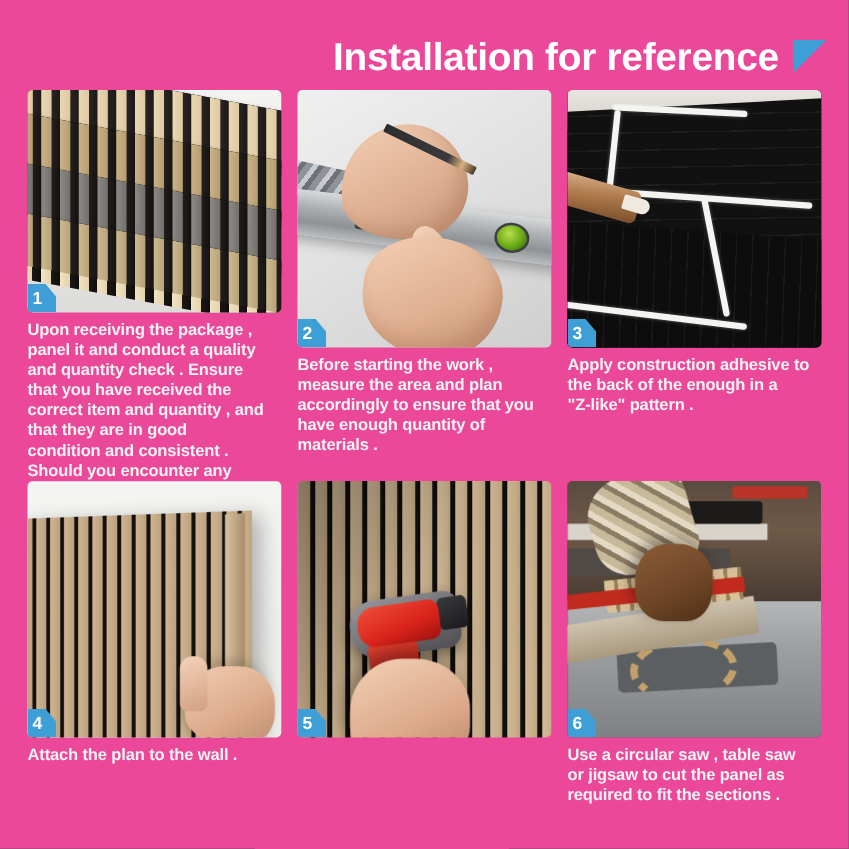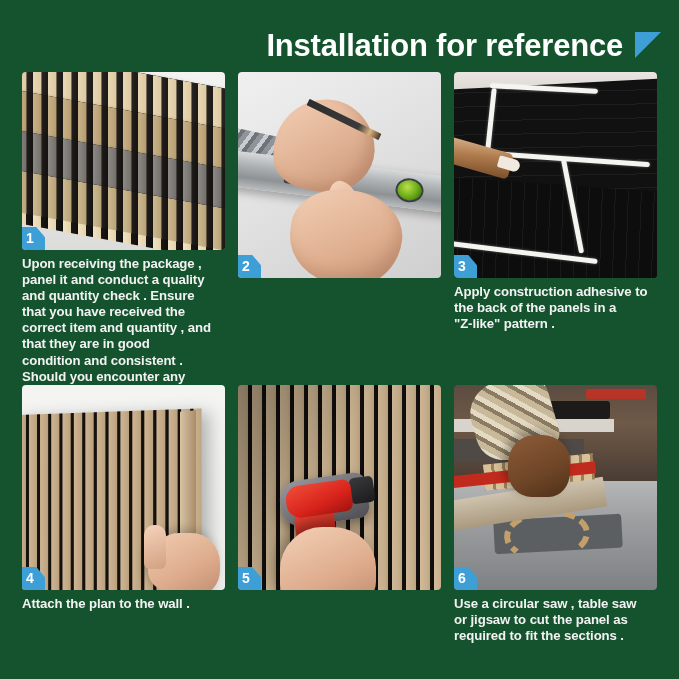--- a/index.html
+++ b/index.html
@@ -10,21 +10,21 @@
     width: 679px;
     height: 679px;
     background: #4d4d4d;
     font-family: "Liberation Sans", sans-serif;
     overflow: hidden;
   }
   .page {
     position: relative;
     width: 679px;
     height: 679px;
-    background: #14532d;
+    background: #ec4899;
     box-sizing: border-box;
   }
 
   
   .header {
     position: absolute;
     left: 0;
     top: 22px;
     width: 679px;
     height: 46px;
@@ -545,38 +545,43 @@
           <div class="vial v1"></div>
           <div class="redbtn"></div>
           <div class="vial v2"></div>
         </div>
         <div class="hand-top"></div>
         <div class="pencil"></div>
         <div class="thumb"></div>
         <div class="hand-bottom"></div>
         <div class="badge">2</div>
       </div>
+      <div class="caption">Before starting the work ,
+measure the area and plan
+accordingly to ensure that you
+have enough quantity of
+materials .</div>
     </div>
 
     <div class="cell col3 rowA">
       <div class="photo short p3">
         <div class="room"></div>
         <div class="felt"></div>
         <div class="felt2"></div>
         <div class="zline z1"></div>
         <div class="zline z2"></div>
         <div class="zline z3"></div>
         <div class="zline z4"></div>
         <div class="zline z5"></div>
         <div class="nozzle"></div>
         <div class="tip"></div>
         <div class="badge">3</div>
       </div>
       <div class="caption">Apply construction adhesive to
-the back of the panels in a
+the back of the enough in a
 "Z-like" pattern .</div>
     </div>
 
     <div class="cell col1 rowB">
       <div class="photo medium p4">
         <div class="wallpanel"></div>
         <div class="edge"></div>
         <div class="hand"></div>
         <div class="finger"></div>
         <div class="badge">4</div>

